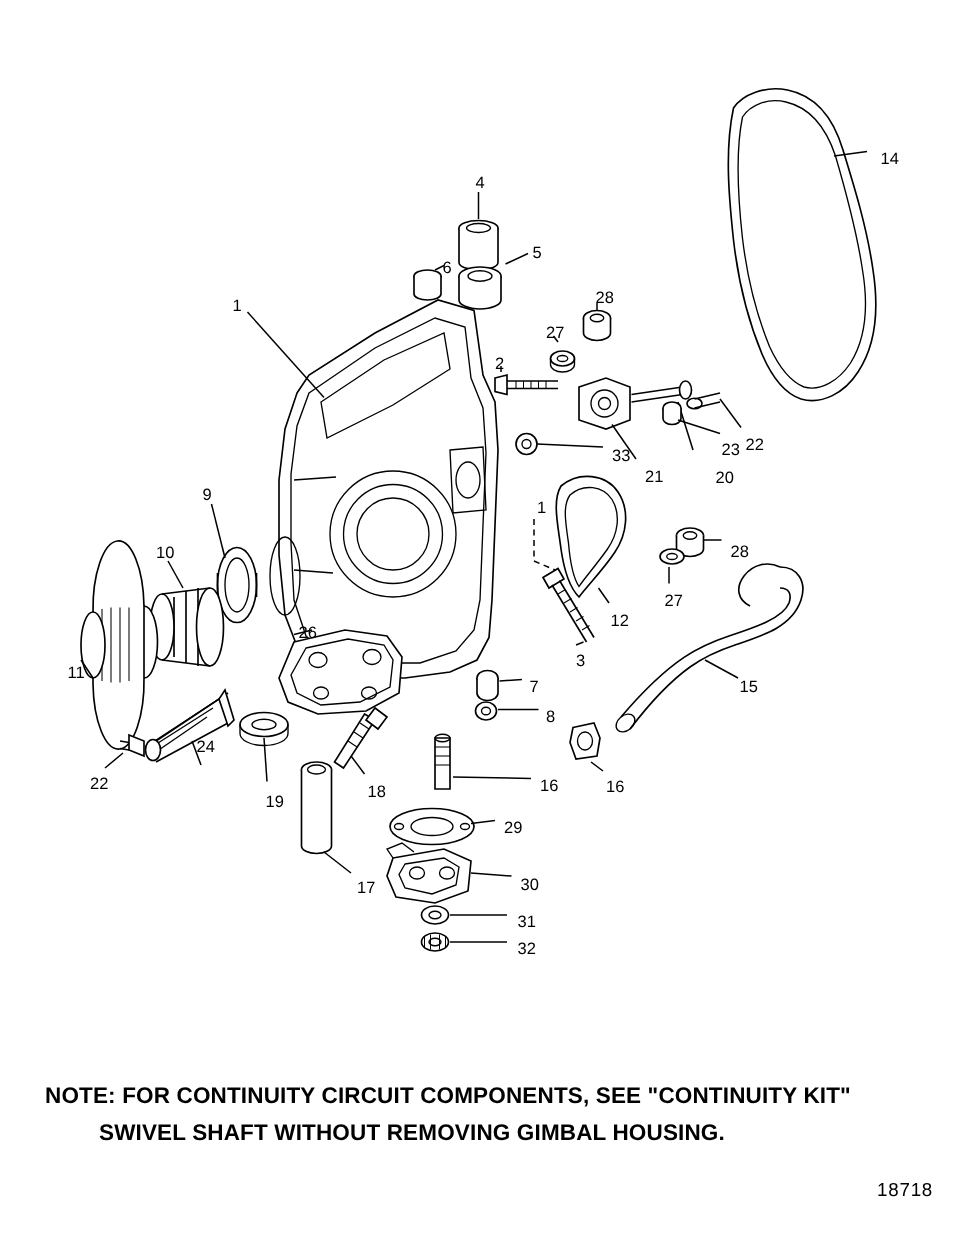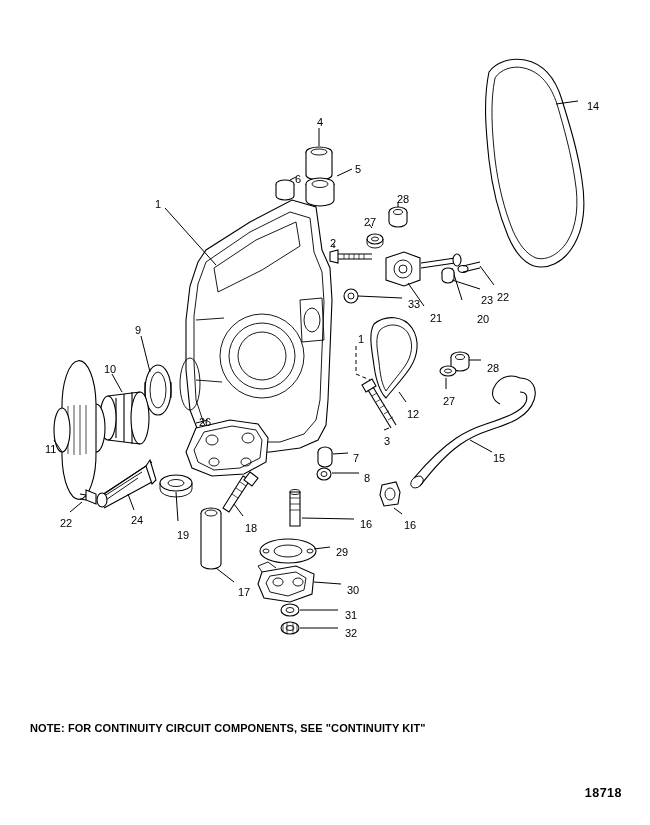--- a/index.html
+++ b/index.html
@@ -37,38 +37,38 @@
     line-height: 1;
   }
   #notes-block {
     position: absolute;
     left: 30px;
     top: 722px;
     width: 590px;
   }
   .note-line {
     font-family: "Liberation Sans", sans-serif;
-    font-size: 11px;
+    font-size: 15px;
     font-weight: 700;
     letter-spacing: 0.1px;
     color: #000;
     margin-bottom: 6px;
     line-height: 1.25;
   }
   .note-line .indent {
     display: block;
     padding-left: 36px;
   }
   #drawing-number {
     position: absolute;
     right: 28px;
     top: 786px;
     font-family: "Liberation Sans", sans-serif;
     font-size: 12.5px;
-    font-weight: 700;
+    font-weight: 400;
     letter-spacing: 0.5px;
     color: #000;
   }
   .lead { stroke: #000; stroke-width: 1; fill: none; }
   .part { stroke: #000; fill: #ffffff; stroke-width: 1.1; }
   .part-thin { stroke: #000; fill: none; stroke-width: 0.9; }
   .hatch { stroke: #000; stroke-width: 0.7; fill: none; }
 </style>
 </head>
 <body>
@@ -393,37 +393,38 @@
   <div class="callout" style="left:587px; top:101px;">14</div>
   <div class="callout" style="left:493px; top:453px;">15</div>
   <div class="callout" style="left:404px; top:520px;">16</div>
   <div class="callout" style="left:238px; top:587px;">17</div>
   <div class="callout" style="left:245px; top:523px;">18</div>
   <div class="callout" style="left:177px; top:530px;">19</div>
   <div class="callout" style="left:462px; top:314px;margin-left:15px;">20</div>
   <div class="callout" style="left:430px; top:313px;">21</div>
   <div class="callout" style="left:497px; top:292px;">22</div>
   <div class="callout" style="left:481px; top:295px;">23</div>
-  <div class="callout" style="left:131px; top:515px;">24</div>
+  <div class="callout" style="left:131px; top:493px;">24</div>
   <div class="callout" style="left:60px;  top:518px;">22</div>
   <div class="callout" style="left:199px; top:417px;">26</div>
   <div class="callout" style="left:364px; top:217px;">27</div>
   <div class="callout" style="left:397px; top:194px;">28</div>
   <div class="callout" style="left:443px; top:396px;">27</div>
   <div class="callout" style="left:487px; top:363px;">28</div>
   <div class="callout" style="left:336px; top:547px;text-align:right;">29</div>
   <div class="callout" style="left:347px; top:585px;">30</div>
   <div class="callout" style="left:345px; top:610px;">31</div>
   <div class="callout" style="left:345px; top:628px;">32</div>
   <div class="callout" style="left:408px; top:299px;">33</div>
   <div class="callout" style="left:358px; top:334px;">1</div>
 
   <div id="notes-block">
     <div class="note-line">
       <span>NOTE:  FOR CONTINUITY CIRCUIT COMPONENTS, SEE "CONTINUITY KIT"</span>
     </div>
     <div class="note-line">
+      <span class="indent">SWIVEL SHAFT WITHOUT REMOVING GIMBAL HOUSING.</span>
     </div>
   </div>
 
   <div id="drawing-number">18718</div>
 
 </div>
 
 </body></html>

